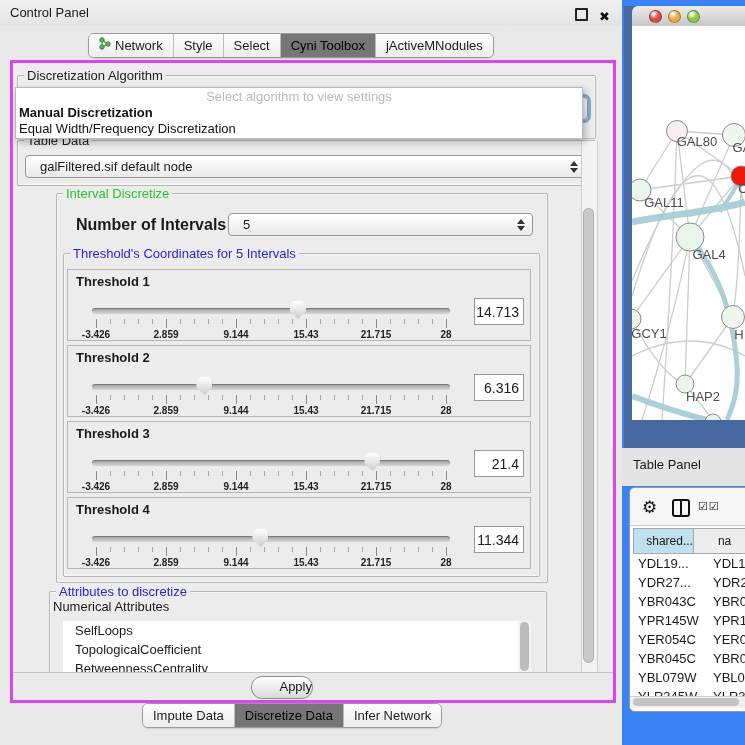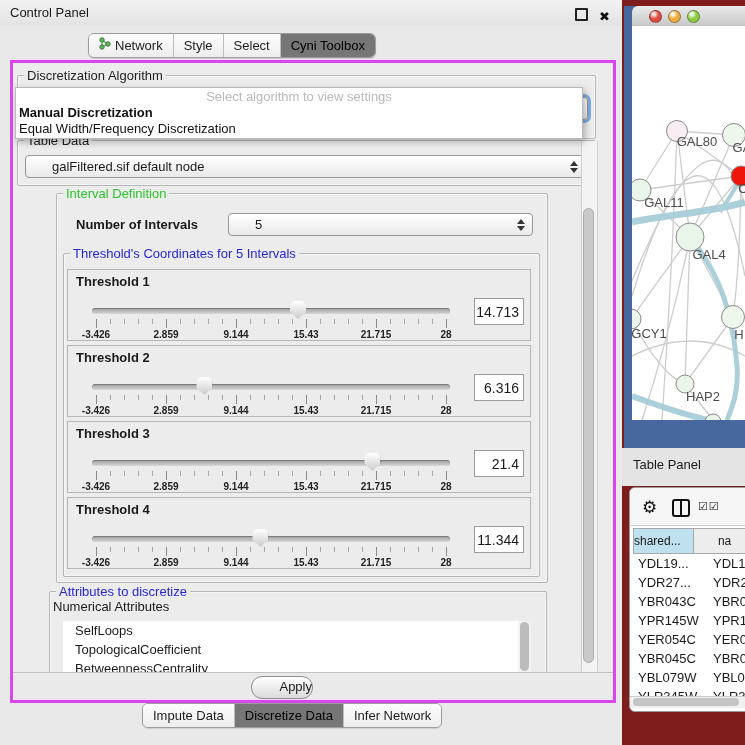--- a/index.html
+++ b/index.html
@@ -29,21 +29,21 @@
   #main-panel{position:absolute;left:10px;top:60px;width:600px;height:637px;
               background:#ececec;border:3px solid #d946ef;overflow:hidden}
   .group{position:absolute;border:1px solid #b6b6b6;border-radius:2px;
          box-shadow:inset 0 0 0 1px rgba(255,255,255,.55)}
   .group-title{position:absolute;top:-8px;left:6px;background:#ececec;padding:0 3px;
                font-size:13px;white-space:nowrap}
   .t-dark{color:#222}.t-green{color:#2cc42c}.t-blue{color:#2626d8}
 
   .combo{position:absolute;height:23px;border:1px solid #979797;border-radius:4px;
          background:linear-gradient(#ffffff,#e9e9e9);font-size:13px;line-height:22px;
-         padding-left:26px;box-sizing:border-box}
+         padding-left:14px;box-sizing:border-box}
   .combo .arrows{position:absolute;right:7px;top:4px;width:8px;height:14px}
   .combo .arrows .up{position:absolute;top:1px;left:0;border-left:4px solid transparent;
         border-right:4px solid transparent;border-bottom:5px solid #333}
   .combo .arrows .dn{position:absolute;bottom:1px;left:0;border-left:4px solid transparent;
         border-right:4px solid transparent;border-top:5px solid #333}
   #disc-combo{left:12px;top:34px;width:563px;box-shadow:0 0 0 3px rgba(100,155,220,.8)}
 
   #algo-popup{position:absolute;left:2px;top:24px;width:566px;height:50px;background:#fff;
               border:1px solid #b9b9b9;box-shadow:2px 3px 7px rgba(0,0,0,.28);z-index:10;font-size:13px}
   #algo-popup .ph{color:#b9b9b9;text-align:center;height:16px;padding-top:1px}
@@ -83,42 +83,42 @@
   #vscroll .th{position:absolute;left:1px;top:67px;width:11px;height:455px;background:#c9c9c9;
                border:1px solid #adadad;border-radius:6px;box-sizing:border-box}
 
   #btn-strip{position:absolute;left:0;top:609px;width:600px;height:28px;background:#eaeaea;
              border-top:1px solid #c2c2c2;z-index:5}
   #apply-btn{position:absolute;left:238px;top:3px;width:60px;height:21px;border:1px solid #8f8f8f;
              border-radius:11px;background:linear-gradient(#ffffff,#dadada);font-size:13px;
              text-align:right;line-height:20px}
 
   
-  #right{position:absolute;left:622px;top:0;width:123px;height:745px;background:#7f1d1d;overflow:hidden}
+  #right{position:absolute;left:622px;top:0;width:123px;height:745px;background:#3b82f6;overflow:hidden}
   #blue-frame{position:absolute;left:2px;top:6px;width:121px;height:442px;background:#47679f}
   #net-titlebar{position:absolute;left:10px;top:6px;width:113px;height:20px;
                 background:linear-gradient(#ebebeb,#c7c7c7);border-radius:6px 0 0 0;
                 border-bottom:1px solid #9a9a9a}
   .light{position:absolute;top:4px;width:13px;height:13px;border-radius:50%;box-sizing:border-box}
   #net-canvas{position:absolute;left:10px;top:26px;width:113px;height:394px;background:#fff;overflow:hidden}
   #net-canvas svg text{font-family:"Liberation Sans",sans-serif;font-size:13px;fill:#4c4c4c}
 
   #tp-header{position:absolute;left:0;top:448px;width:123px;height:38px;background:#e4e4e4;
              font-size:13px;line-height:34px;padding-left:11px;box-sizing:border-box}
   #table-panel{position:absolute;left:7px;top:487px;width:120px;height:225px;background:#fff;
                border:1px solid #9a9a9a;border-radius:6px 0 0 6px;overflow:hidden;box-sizing:border-box}
   #tp-toolbar{position:absolute;left:0;top:0;width:100%;height:37px;background:#f6f6f6;
               border-bottom:1px solid #cccccc}
   #gear-icon{position:absolute;left:12px;top:9px;font-family:"DejaVu Sans",sans-serif;font-size:17px;color:#111}
   #split-icon{position:absolute;left:42px;top:11px;width:14px;height:14px;border:2px solid #111;border-radius:3px}
   #split-icon::after{content:"";position:absolute;left:6px;top:0;width:2px;height:14px;background:#111}
   #checks-icon{position:absolute;left:68px;top:12px;font-family:"DejaVu Sans",sans-serif;font-size:11px;
                letter-spacing:1px;color:#111}
   #tp-headrow{position:absolute;left:3px;top:40px;width:117px;height:26px;display:flex}
-  .hcell{box-sizing:border-box;border:1px solid #a9a9a9;font-size:12px;line-height:24px;text-align:left}
+  .hcell{box-sizing:border-box;border:1px solid #a9a9a9;font-size:12px;line-height:24px;text-align:right}
   .hcell.c1{width:76px;background:#bfe0ee}
   .hcell.c2{width:64px;background:#ededed;border-left:none;text-align:left;padding-left:24px}
   #tp-body{position:absolute;left:3px;top:66px;width:117px;height:142px;overflow:hidden;background:#fff}
   .trow{display:flex;height:19px;font-size:13px;line-height:19px}
   .trow .c1{width:76px;padding-left:5px;box-sizing:border-box;white-space:nowrap}
   .trow .c2{padding-left:4px;white-space:nowrap}
   #tp-hscroll{position:absolute;left:0;top:208px;width:100%;height:11px;background:#f0f0f0;border-top:1px solid #ccc}
   #tp-hscroll .th{position:absolute;left:3px;top:1px;width:106px;height:8px;background:#c4c4c4;border-radius:4px}
 </style>
 </head>
@@ -148,20 +148,23 @@
     </div>
     <div class="seg">
         <span>Style</span>
       </div>
     <div class="seg">
         <span>Select</span>
       </div>
     <div class="seg sel">
         <span>Cyni Toolbox</span>
       </div>
+    <div class="seg">
+        <span>jActiveMNodules</span>
+      </div>
   </div>
 
   <div id="main-panel">
 
     <div class="group" style="left:4px;top:12px;width:577px;height:62px">
       <span class="group-title t-dark">Discretization Algorithm</span>
     </div>
     <div id="disc-combo" class="combo">
       <div class="arrows">
           <div class="up"></div>
@@ -180,23 +183,23 @@
     </div>
     <div class="combo" style="left:12px;top:92px;width:561px">
       <span>galFiltered.sif default node</span>
       <div class="arrows">
           <div class="up"></div>
           <div class="dn"></div>
         </div>
     </div>
 
     <div class="group" style="left:43px;top:130px;width:490px;height:388px">
-      <span class="group-title t-green">Interval Definition</span>
-    </div>
-    <div class="abs" style="left:63px;top:150px;font-size:13px;font-weight:bold;line-height:23px">Number of Intervals</div>
+      <span class="group-title t-green">Interval Discretize</span>
+    </div>
+    <div class="abs" style="left:63px;top:150px;font-size:16px;font-weight:bold;line-height:23px">Number of Intervals</div>
     <div class="combo" style="left:215px;top:150px;width:305px">
       <span>5</span>
       <div class="arrows">
           <div class="up"></div>
           <div class="dn"></div>
         </div>
     </div>
 
     <div class="group" style="left:50px;top:190px;width:475px;height:322px">
       <span class="group-title t-blue">Threshold's Coordinates for 5 Intervals</span>

